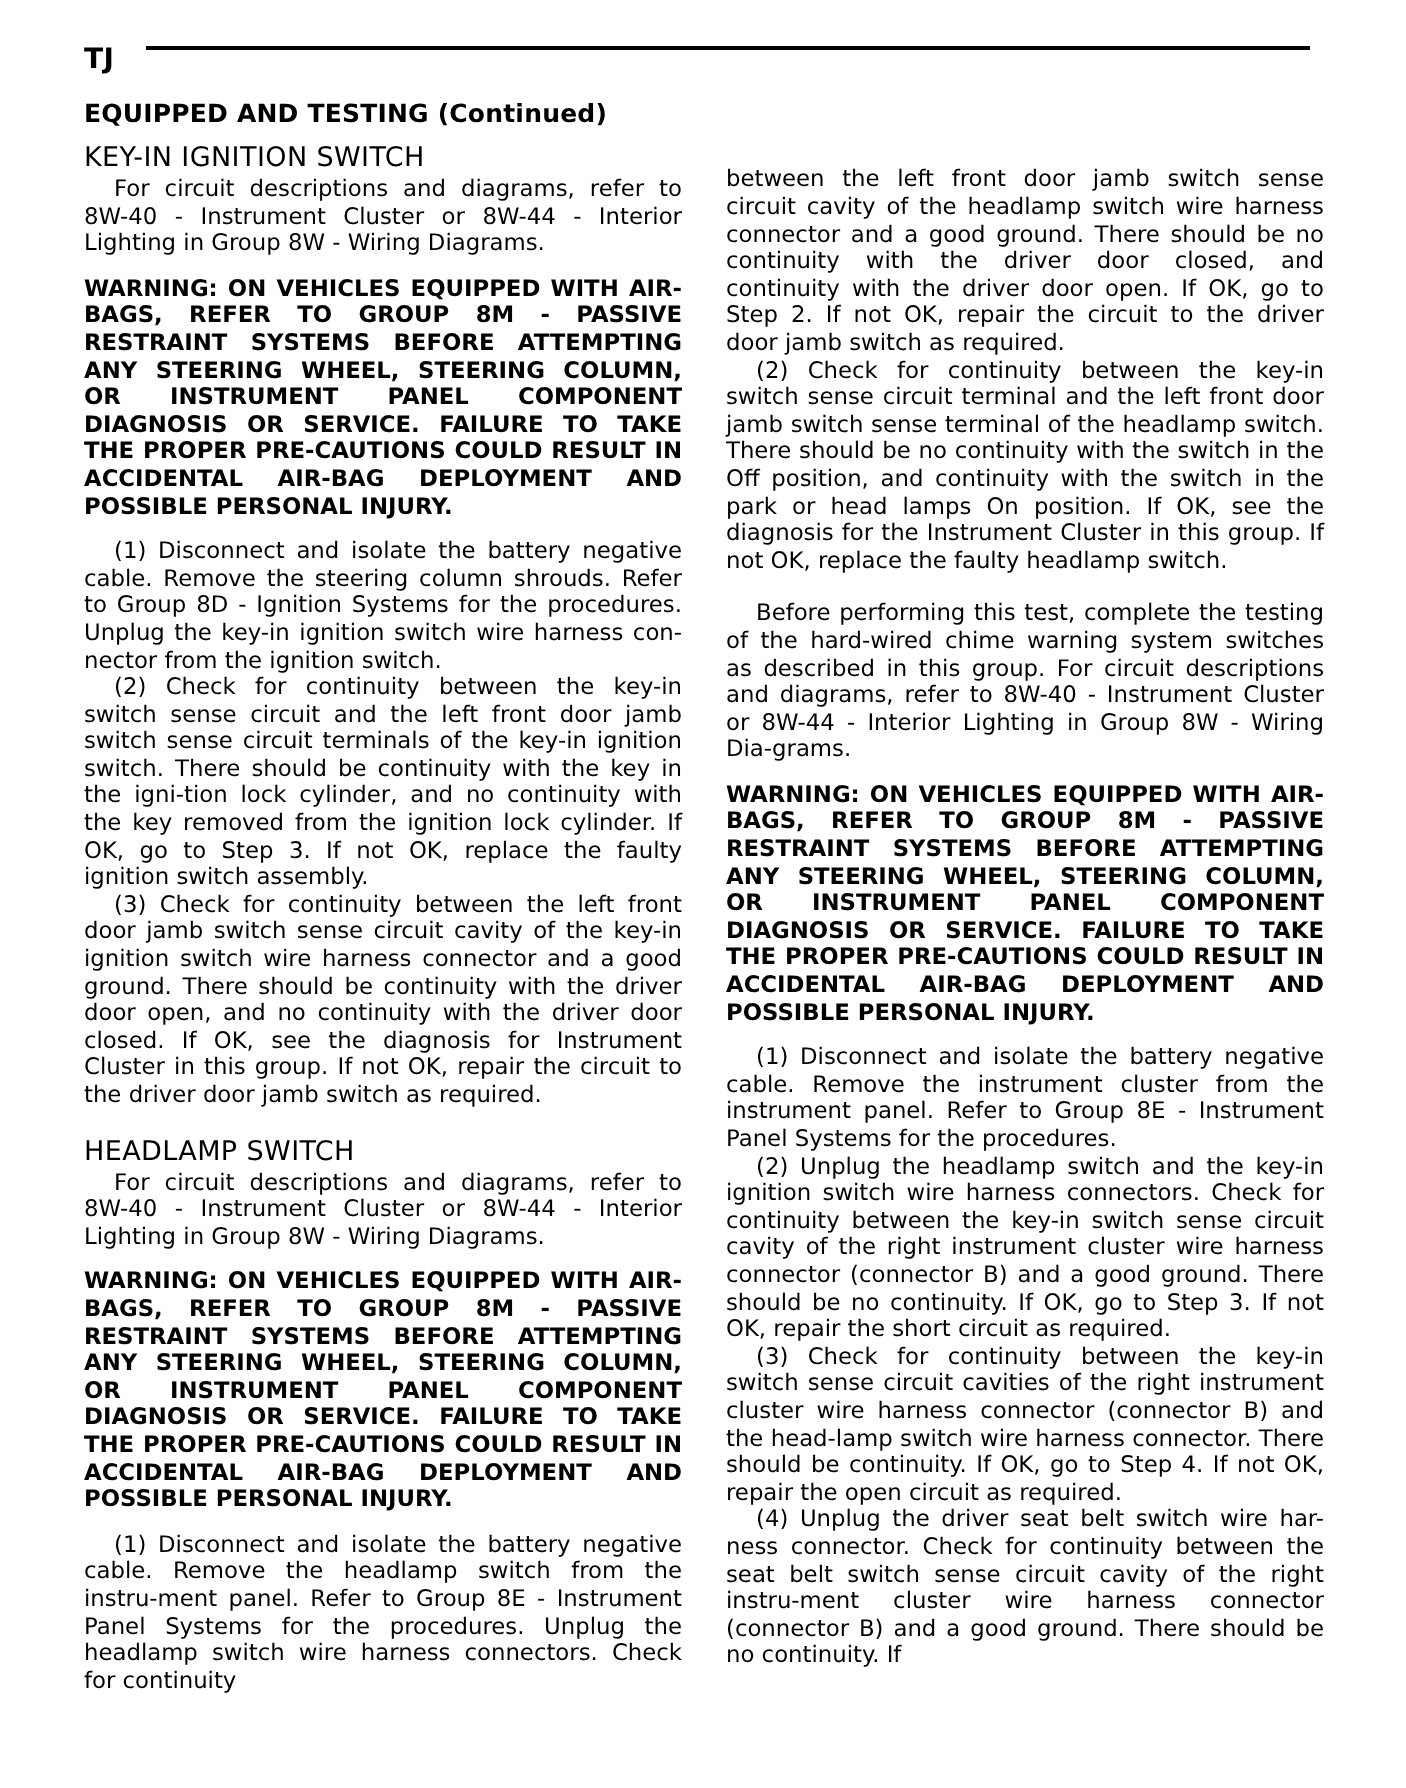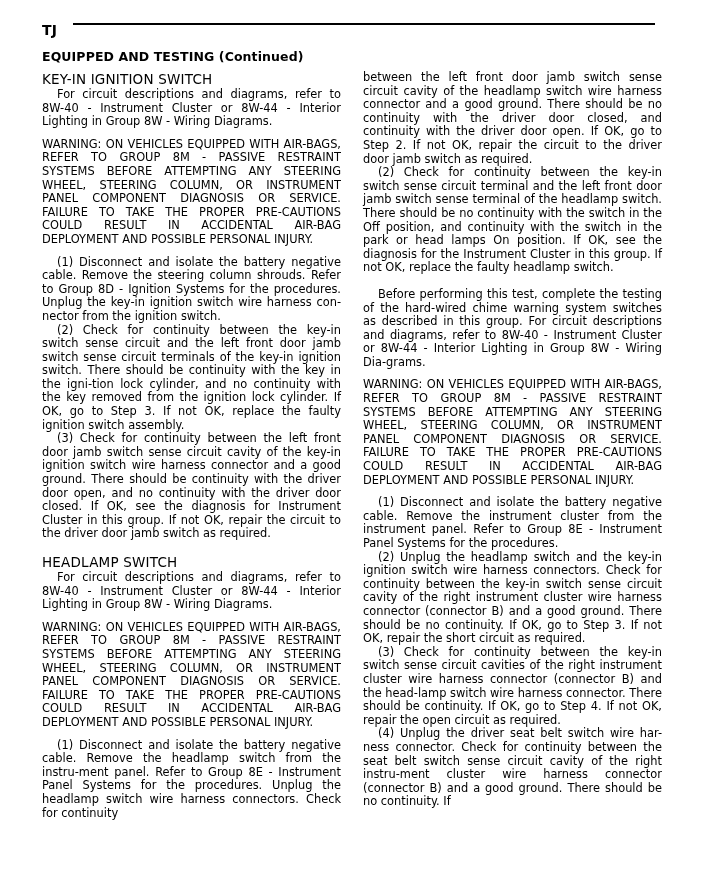--- a/index.html
+++ b/index.html
@@ -55,20 +55,21 @@
     margin-top: 9px;
     font-weight: bold;
     font-size: 12.5px;
     letter-spacing: 0.1px;
   }
   
   .cols {
     display: flex;
     gap: 22px;
     margin-top: 7px;
+    align-items: center;
   }
   .col {
     width: 299px;
     flex: 0 0 299px;
   }
   h2.secttitle {
     font-size: 13.5px;
     font-weight: normal;
     font-family: "DejaVu Sans", sans-serif;
     margin: 0 0 1px 0;
@@ -82,21 +83,21 @@
     font-size: 11.4px;
     line-height: 13.6px;
     text-align: justify;
     text-justify: inter-word;
     hyphens: manual;
   }
   p.indent {
     text-indent: 15px;
   }
   p.warn {
-    font-weight: normal;
+    font-weight: bold;
     font-size: 11.4px;
     line-height: 13.6px;
     text-align: justify;
   }
   .gap {
     height: 9px;
   }
 </style>
 </head>
 <body>

